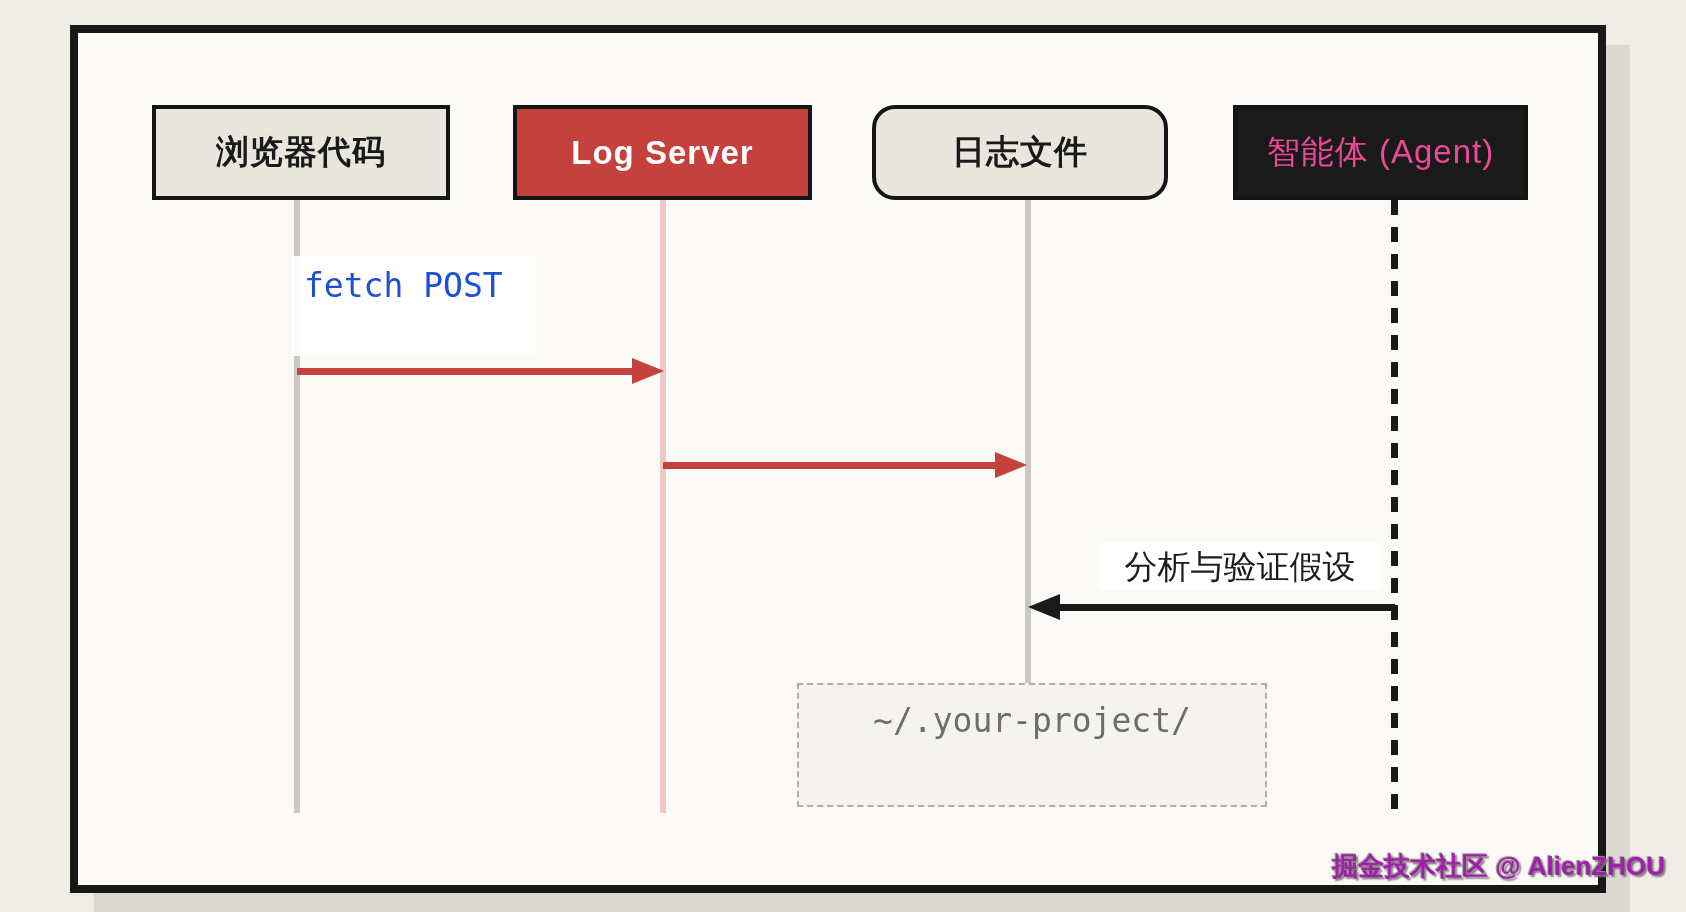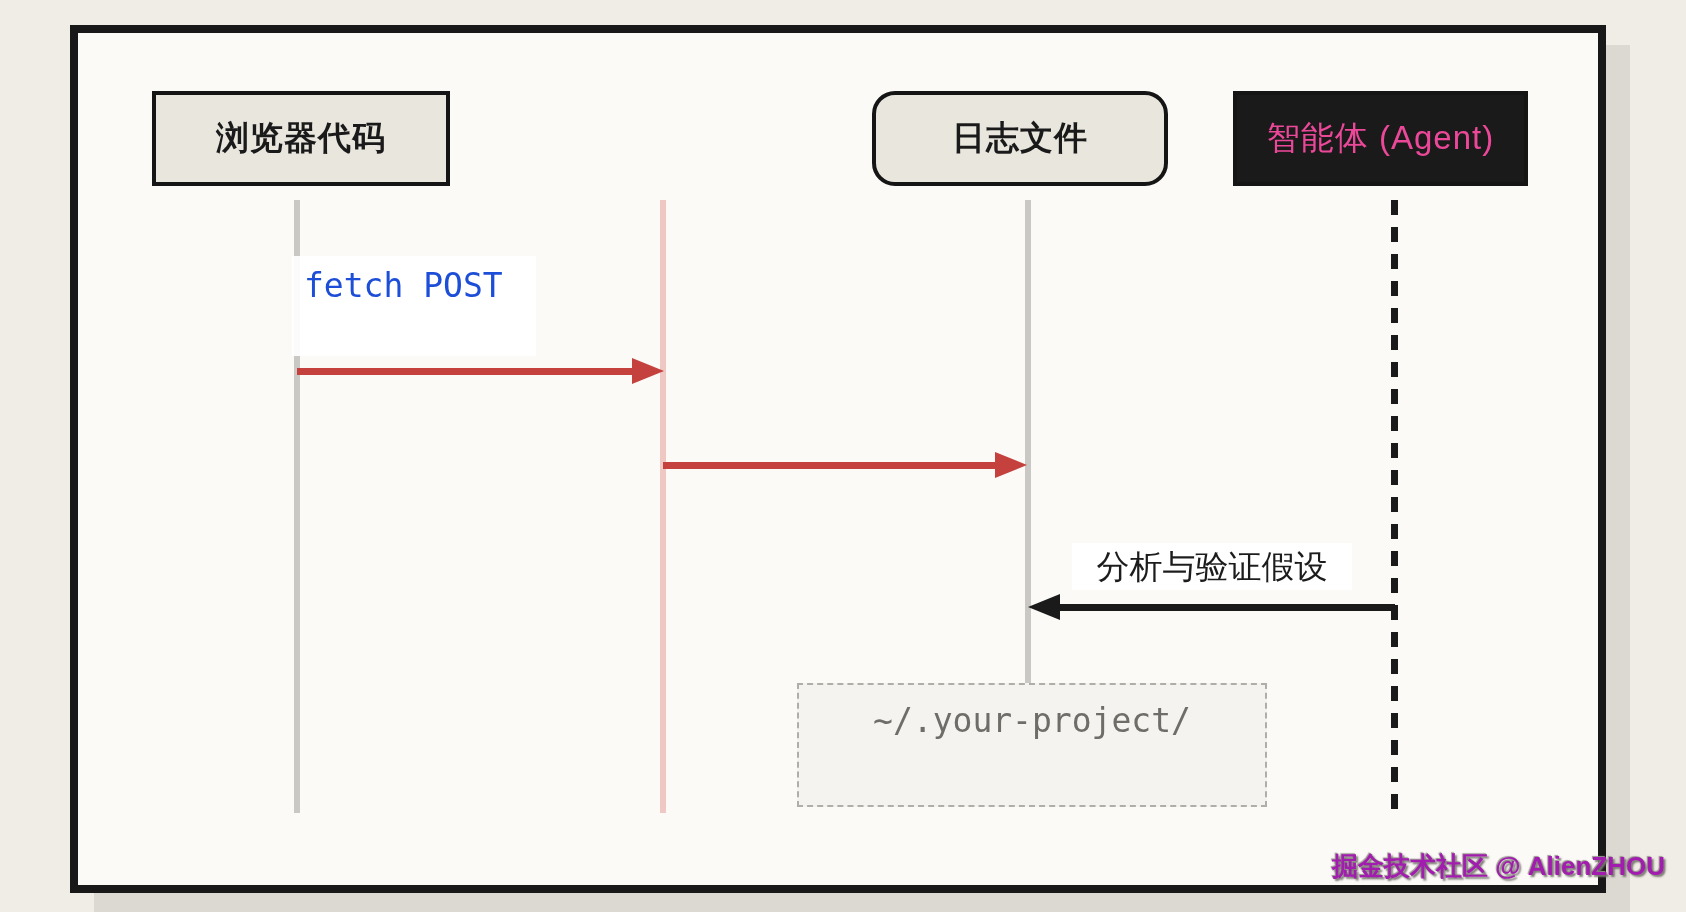--- a/index.html
+++ b/index.html
@@ -19,21 +19,21 @@
     position: absolute;
     left: 70px; top: 25px;
     width: 1536px; height: 868px;
     box-sizing: border-box;
     background: #fbfaf7;
     border: 8px solid #181818;
     box-shadow: 24px 20px 0 #dcd9d2;
   }
   .actor {
     position: absolute;
-    top: 91px;
+    top: 105px;
     height: 95px;
     box-sizing: border-box;
     border: 4px solid #151515;
     display: flex;
     align-items: center;
     justify-content: center;
     font-size: 33px;
     font-weight: 600;
     letter-spacing: 1px;
     white-space: nowrap;
@@ -94,21 +94,21 @@
     padding: 9px 0 0 12px;
     box-sizing: border-box;
   }
   .label-append {
     left: 690px; top: 408px;
     width: 312px; height: 46px;
     line-height: 46px;
     text-align: center;
   }
   .label-analyze {
-    left: 1072px; top: 543px;
+    left: 1100px; top: 543px;
     width: 280px; height: 47px;
     line-height: 47px;
     text-align: center;
     font-size: 33px;
     font-weight: 500;
     color: #1c1c1c;
   }
 
   .note-box {
     position: absolute;
@@ -140,20 +140,23 @@
 </head>
 <body>
 
 <div class="canvas">
 
   <div class="frame"></div>
 
   <div class="actor light actor-browser">
     <span>浏览器代码</span>
   </div>
+  <div class="actor red actor-logserver">
+    <span>Log Server</span>
+  </div>
   <div class="actor light actor-logfile">
     <span>日志文件</span>
   </div>
   <div class="actor dark actor-agent">
     <span>智能体 (Agent)</span>
   </div>
 
   <div class="lifeline lifeline-gray lifeline-browser"></div>
   <div class="lifeline lifeline-pink lifeline-logserver"></div>
   <div class="lifeline lifeline-gray lifeline-logfile"></div>

